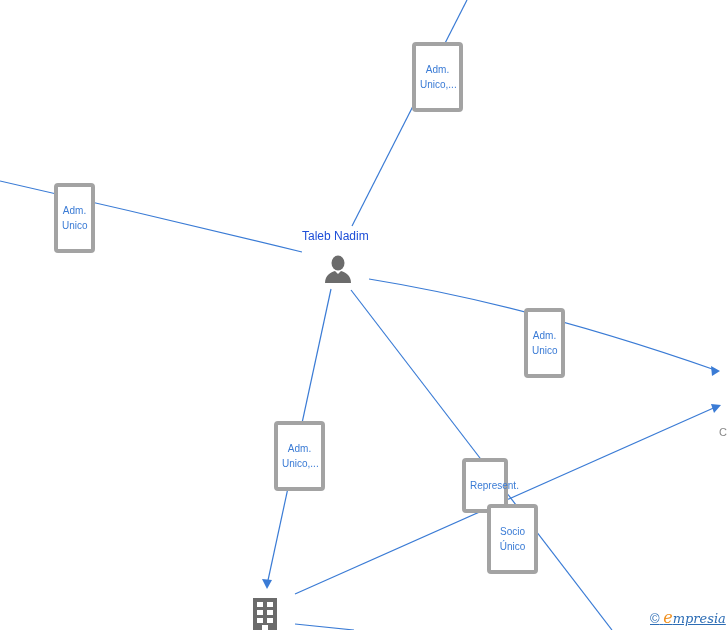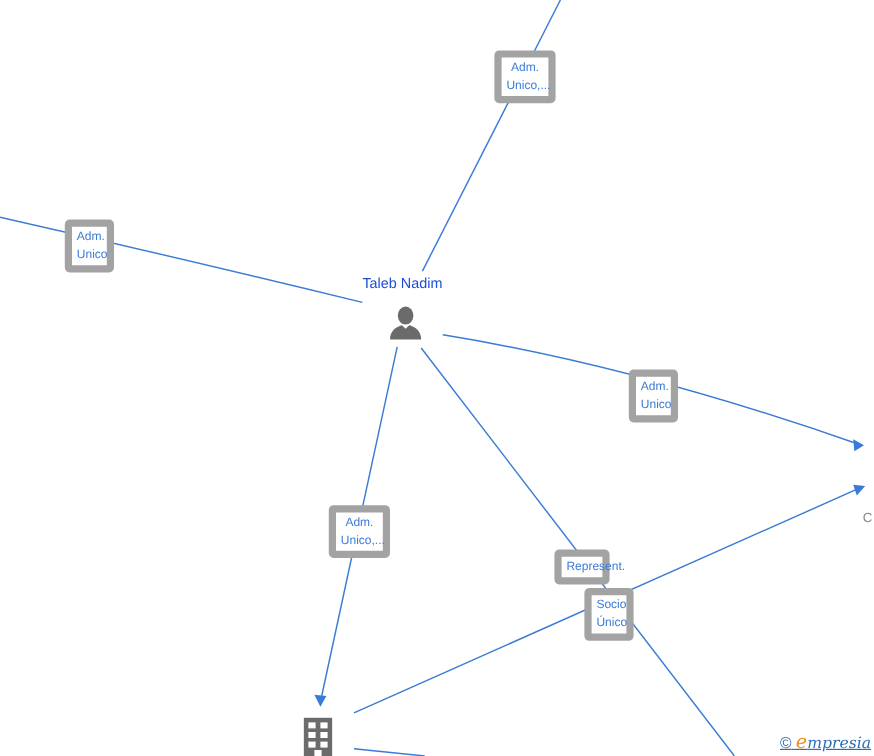--- a/index.html
+++ b/index.html
@@ -1,23 +1,23 @@
 <!DOCTYPE html>
 <html><head>
   <meta charset="utf-8">
   <style>
     html, body { margin: 0; padding: 0; background: #ffffff; }
     body { width: 728px; height: 630px; position: relative; overflow: hidden; font-family: "Liberation Sans", sans-serif; }
     svg.edges { position: absolute; left: 0; top: 0; width: 728px; height: 630px; }
     .edge { stroke: #3a7bd5; stroke-width: 1.2; fill: none; }
     .arrow { fill: #3a7bd5; }
     .label {
-      position: absolute; background: #fff; border: 6px solid #a3a3a3; border-radius: 4px;
+      position: absolute; background: #fff; border: 4px solid #a3a3a3; border-radius: 4px;
       color: #3a7bd5; font-size: 10px; line-height: 15px; text-align: center;
-      padding: 1px 4px; box-sizing: border-box; white-space: nowrap;
+      padding: 16px 4px; box-sizing: border-box; white-space: nowrap;
     }
     .node-name { position: absolute; color: #1d4ed8; font-size: 12px; white-space: nowrap; }
     .person-icon { position: absolute; }
     .building-icon { position: absolute; }
     .footer { position: absolute; left: 650px; top: 608px; font-size: 13px; color: #2d6db5; white-space: nowrap; text-decoration: underline; }
     .footer .brand { font-family: "DejaVu Serif", serif; font-style: italic; color: #2d6db5; }
     .footer .brand-e { color: #f0901e; font-size: 16px; }
     .cut-label { position: absolute; color: #888; font-size: 11px; }
   </style>
 </head>
@@ -53,21 +53,21 @@
 
 <div class="label" style="left:274px;top:421px;width:51px;">
   <div>Adm.</div>
   <div>Unico,...</div>
 </div>
 
 <div class="label" style="left:462px;top:458px;width:46px;">
   <div>Represent.</div>
 </div>
 
-<div class="label" style="left:487px;top:490px;width:41px;">
+<div class="label" style="left:487px;top:504px;width:51px;">
   <div>Socio</div>
   <div>Único</div>
 </div>
 
 <div class="node-name" style="left:302px;top:229px;">Taleb Nadim</div>
 
 <svg class="person-icon" style="left:323px;top:254px;" width="30" height="30" viewBox="0 0 30 30">
   <ellipse cx="15" cy="9" rx="6.5" ry="7.5" fill="#6b6b6b"></ellipse>
   <path d="M2,29 C2,21 8,18 12,17 L15,20 L18,17 C22,18 28,21 28,29 Z" fill="#6b6b6b"></path>
 </svg>

